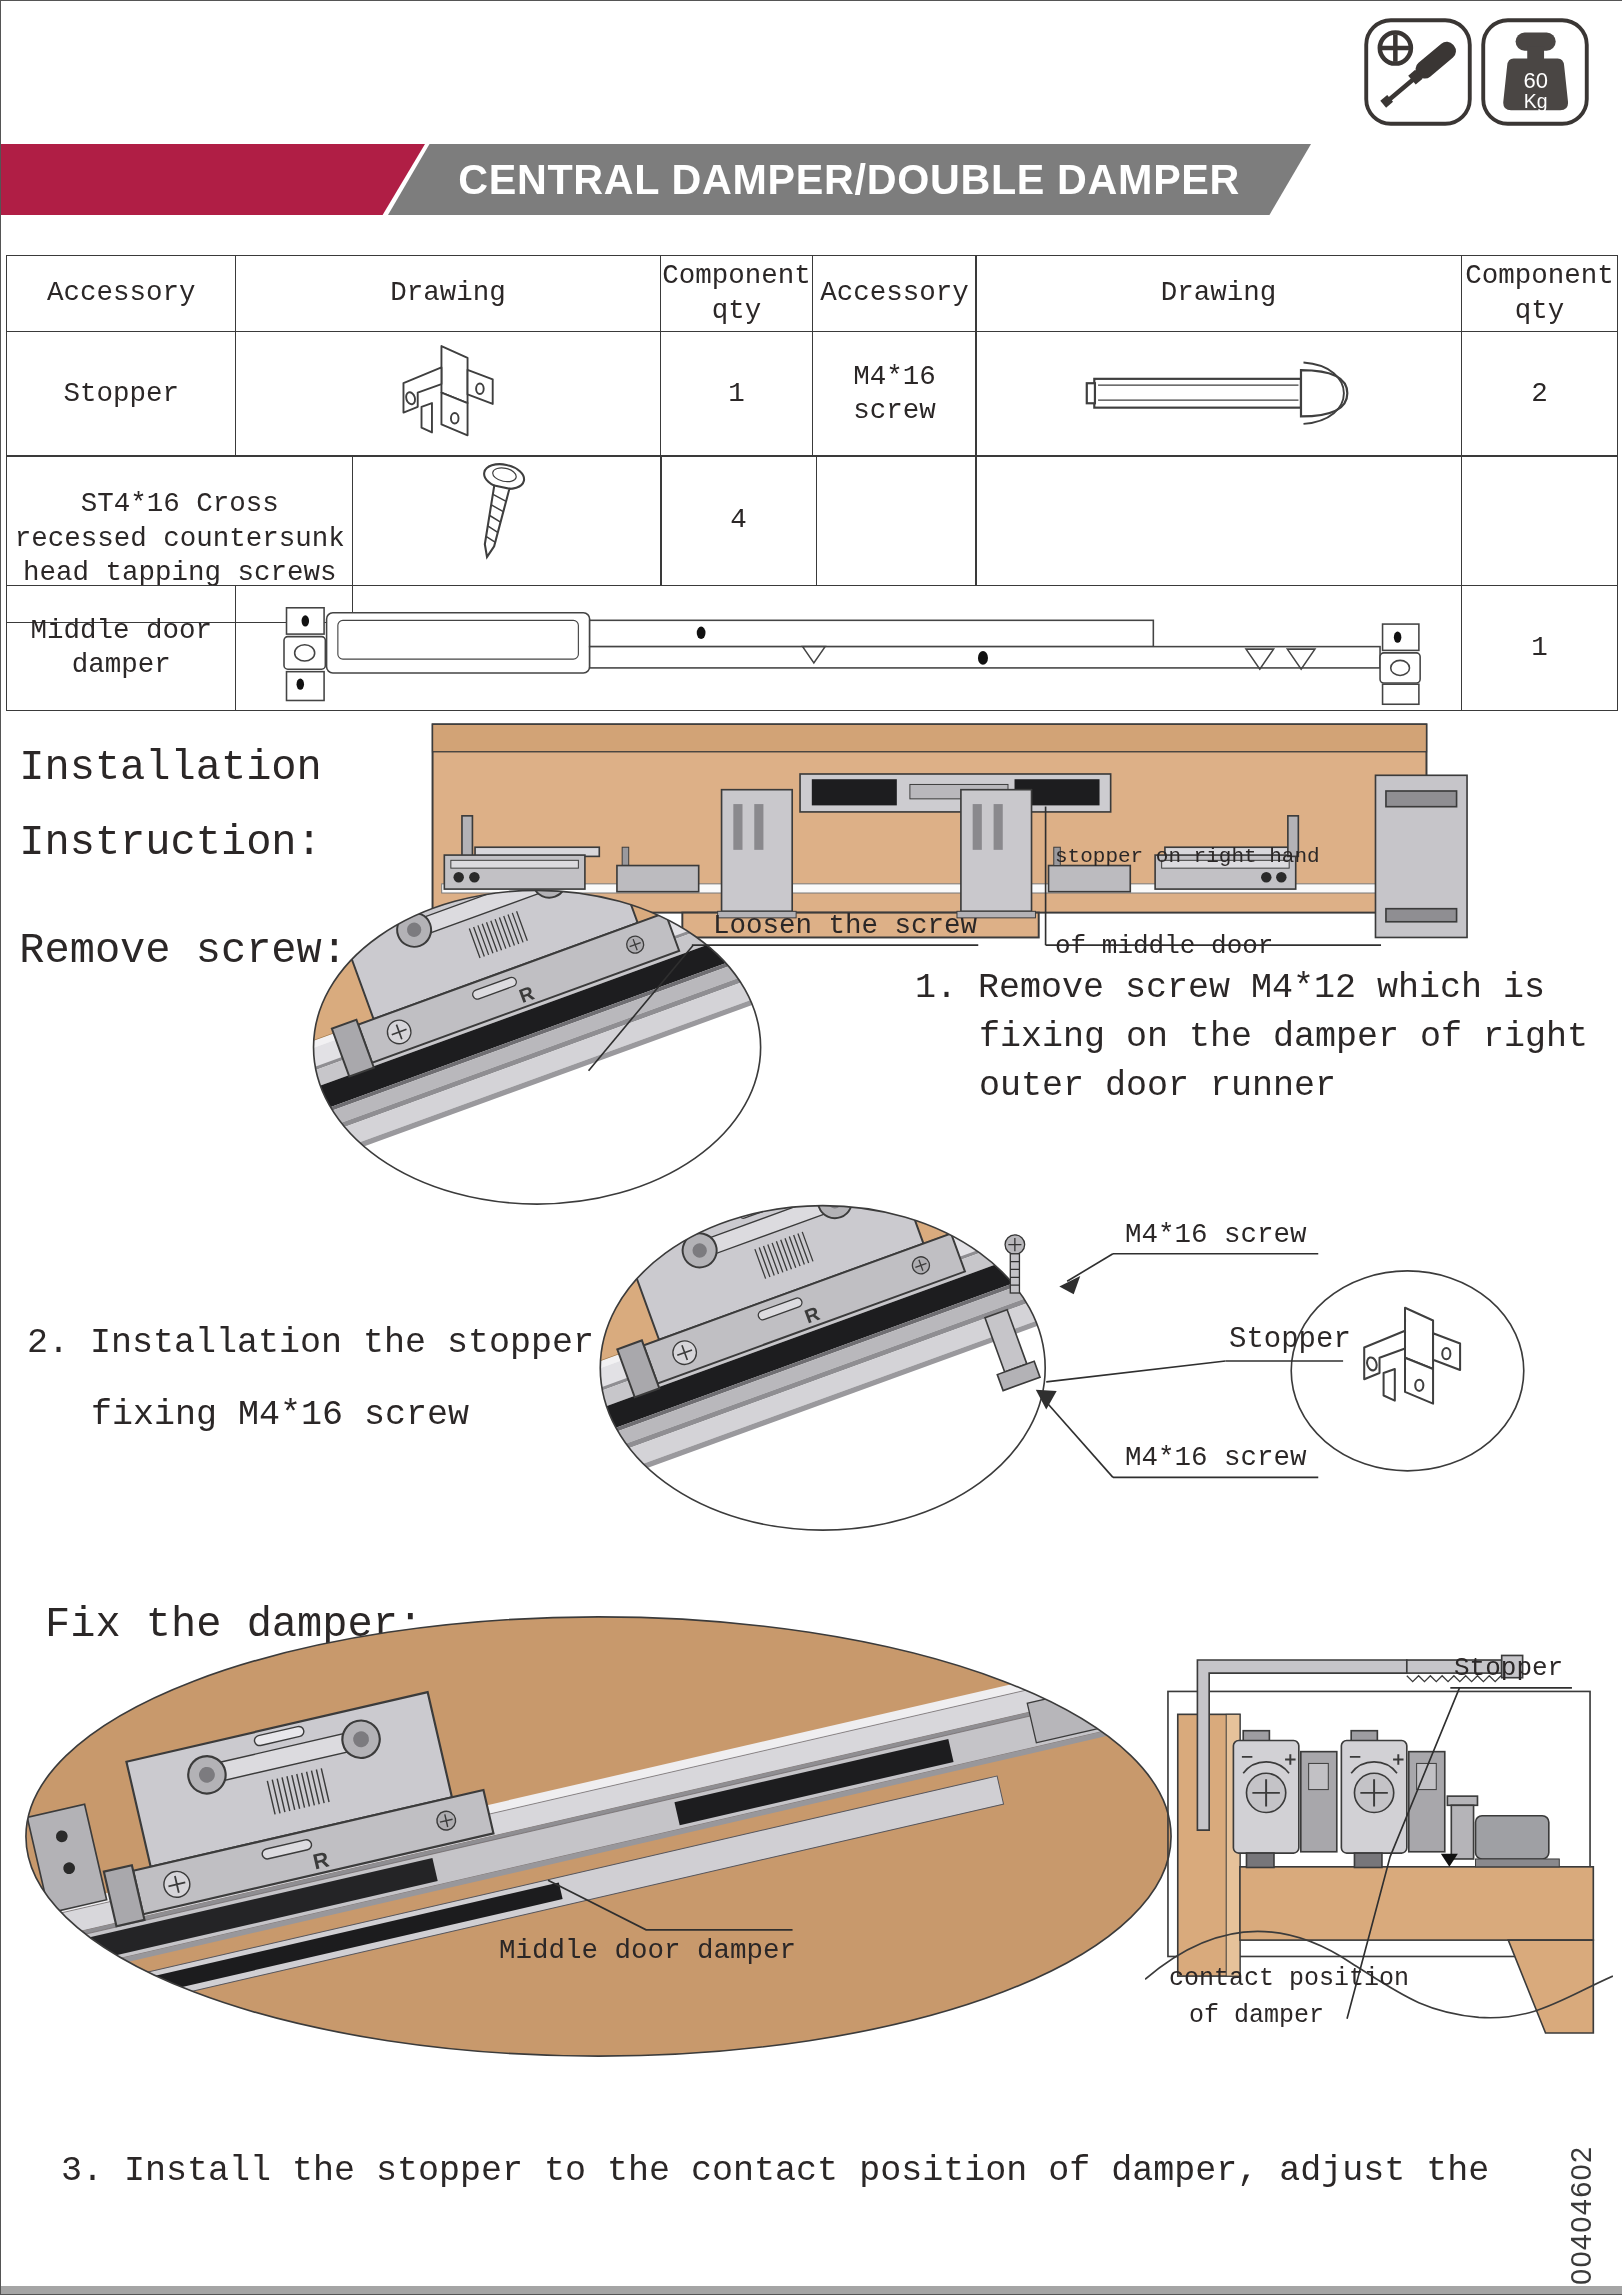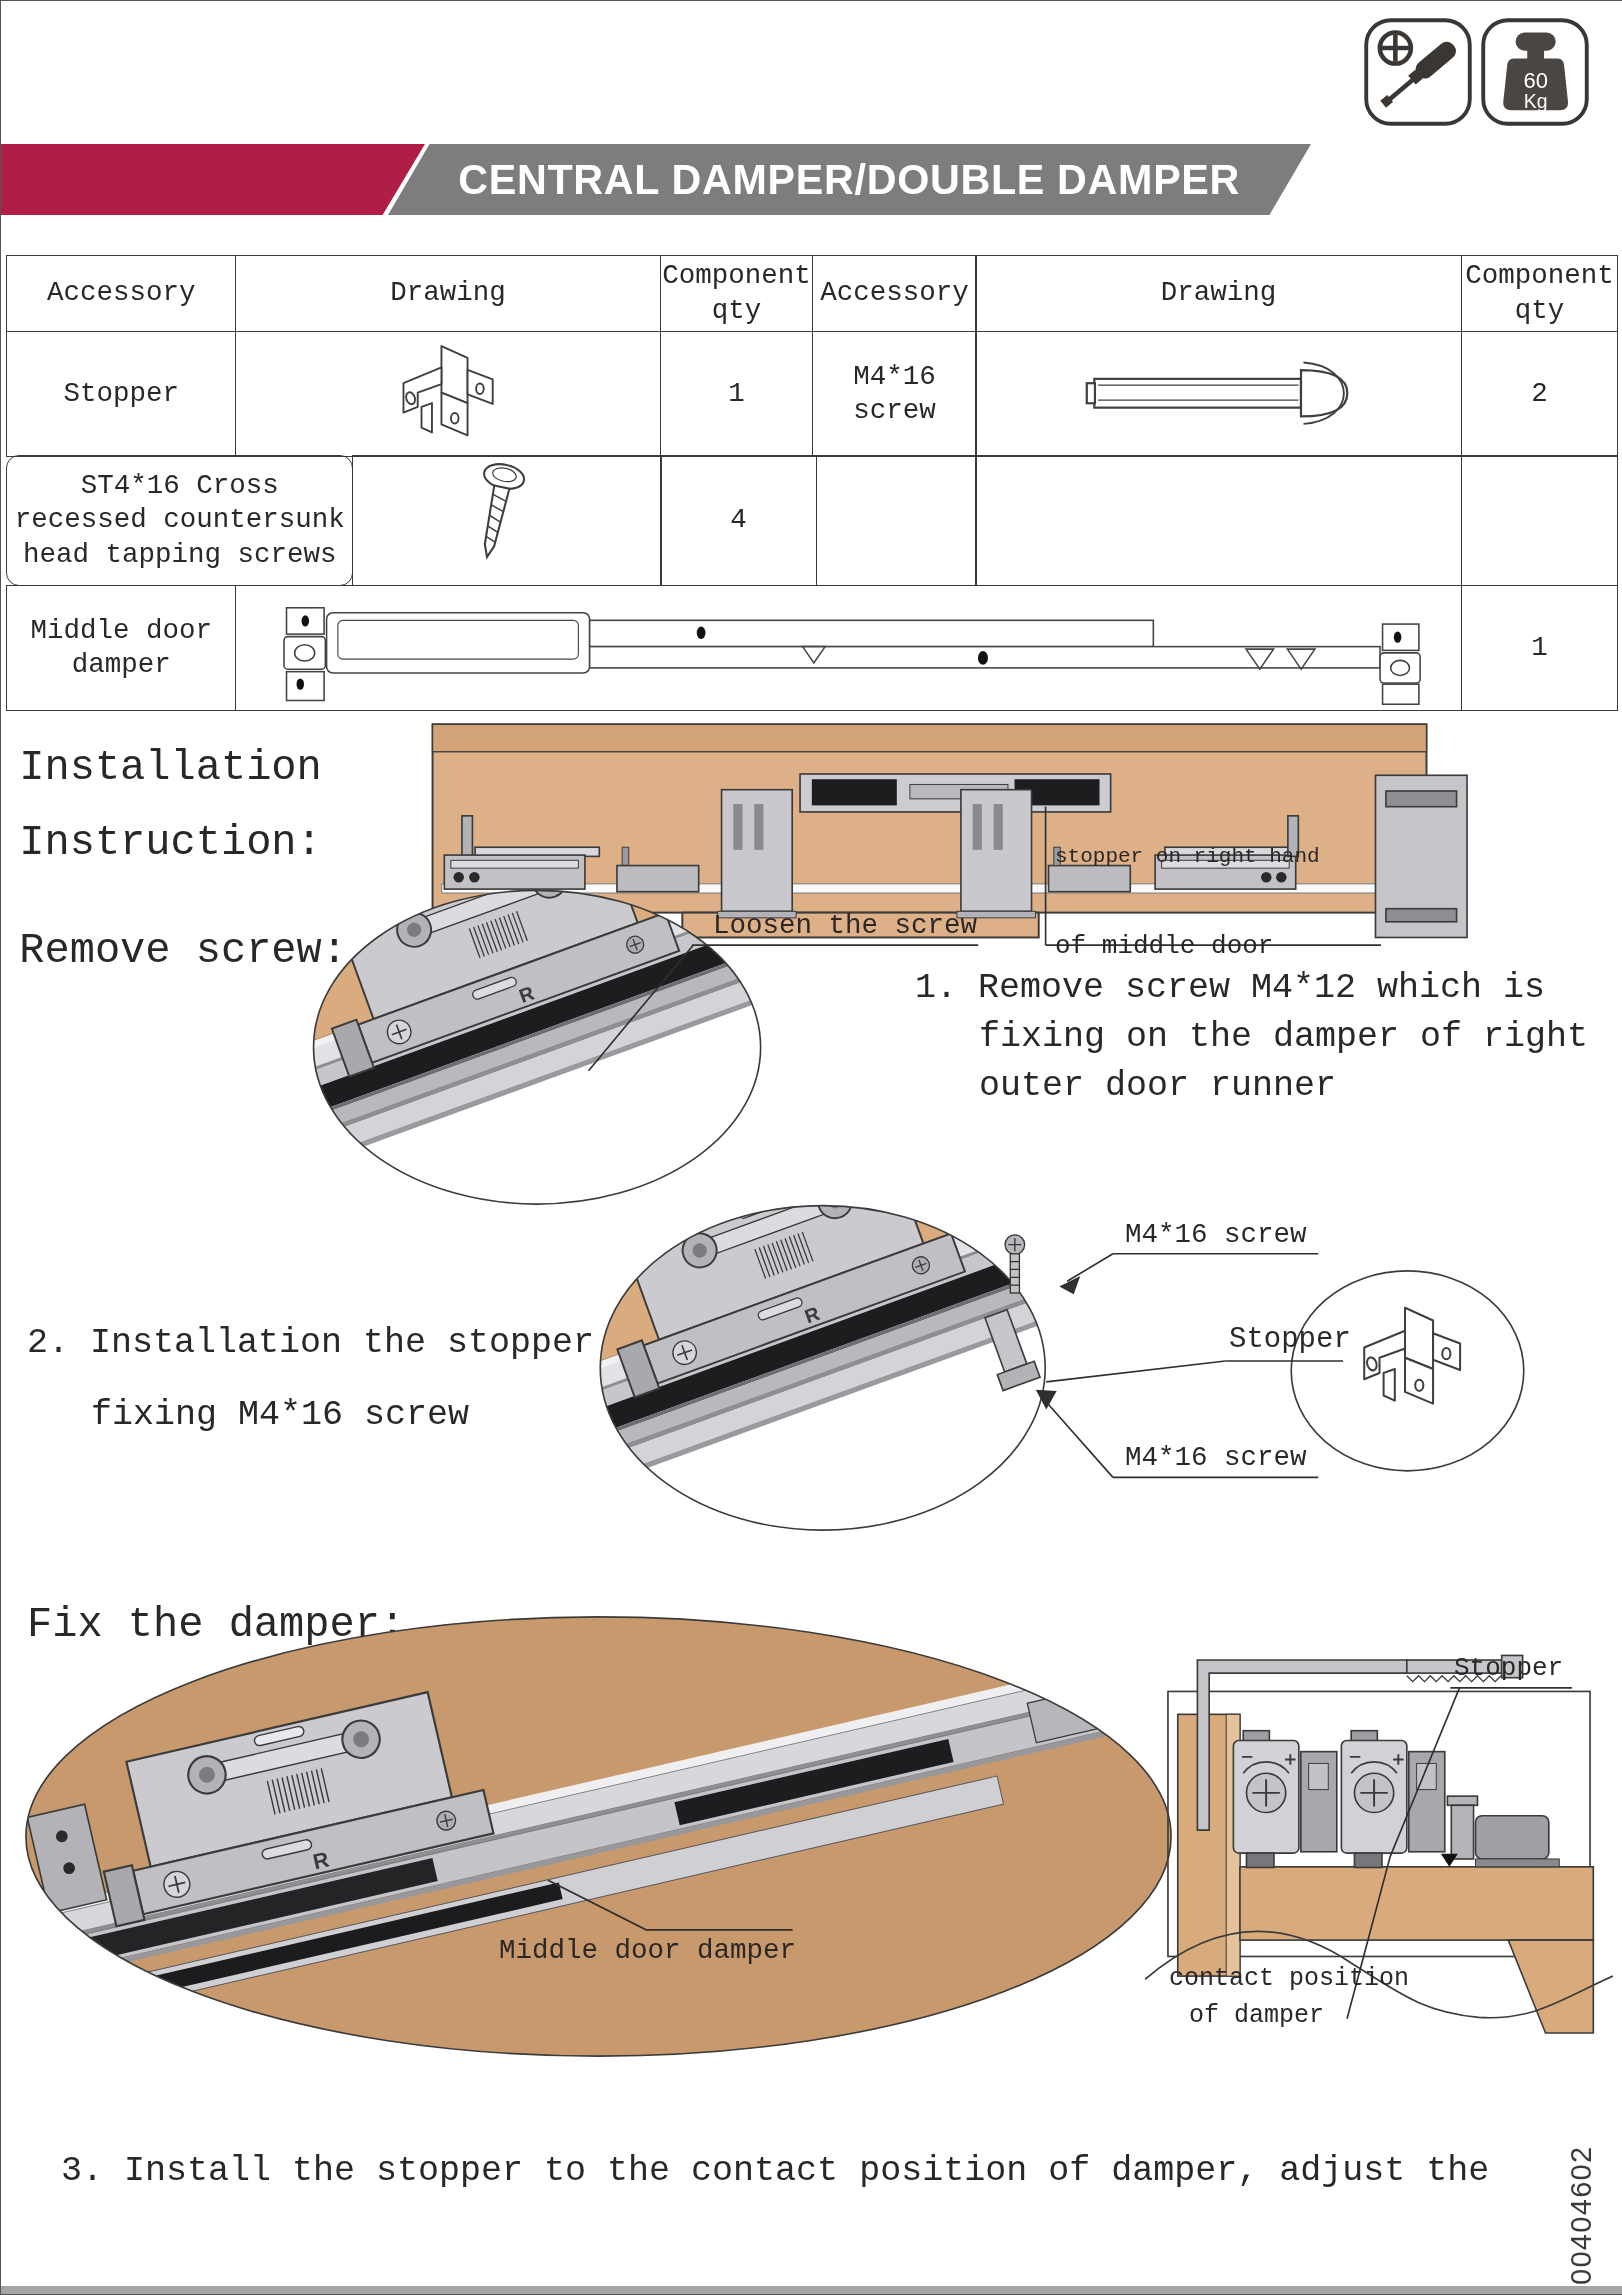--- a/index.html
+++ b/index.html
@@ -154,21 +154,21 @@
           <rect x="172" y="70" width="330" height="46"></rect>
           <path d="M178,80 H498 M178,104 H498" stroke-width="1.8"></path>
           <rect x="160" y="77" width="13" height="32"></rect>
           <path d="M502,56 C560,56 576,74 576,93 C576,112 560,130 502,130 Z"></path>
           <path d="M506,44 C592,50 592,136 506,142" fill="none" stroke-width="3"></path>
         </g>
       </svg>
     </div>
     <div class="cell" style="left:1460px;top:330px;width:157px;height:126px;">2</div>
 
-    <div class="cell" style="left:5.2px;top:454px;width:347px;height:131px;border-radius:13px;">ST4*16 Cross recessed countersunk head tapping screws</div>
+    <div class="cell" style="left:5.2px;top:454px;width:347px;height:168px;">ST4*16 Cross recessed countersunk head tapping screws</div>
     <div class="cell" style="left:351px;top:454px;width:310px;height:131px;">
       <svg width="301" height="125" viewBox="0 0 200 210" style="margin:auto">
           <use href="#tap-screw-sym" width="200" height="210"></use>
         </svg>
     </div>
     <div class="cell" style="left:659px;top:454px;width:157px;height:131px;">4</div>
     <div class="cell" style="left:815px;top:454px;width:161px;height:131px;"></div>
     <div class="cell" style="left:974px;top:454px;width:487px;height:131px;"></div>
     <div class="cell" style="left:1460px;top:454px;width:157px;height:131px;"></div>
 
@@ -197,21 +197,21 @@
             <ellipse cx="1816" cy="126" rx="15" ry="12" fill="none"></ellipse>
           <rect x="1788" y="152" width="58" height="32"></rect>
         </g>
       </svg>
     </div>
     <div class="cell" style="left:1460px;top:584px;width:157px;height:126px;">1</div>
   </div>
 
   <div class="h1" style="left:18.3px;top:913px;">Remove screw:</div>
   <div class="h1" style="left:18.3px;top:730px;width:340px;">Installation Instruction:</div>
-  <div class="h1" style="left:26px;top:1587px;">Fix the damper:</div>
+  <div class="h1" style="left:44px;top:1587px;">Fix the damper:</div>
 
   <div class="step-line" style="left:914px;top:967px;">1. Remove screw M4*12 which is</div>
   <div class="step-line" style="left:978px;top:1016px;">fixing on the damper of right</div>
   <div class="step-line" style="left:978px;top:1065px;">outer door runner</div>
   <div class="step-line" style="left:26px;top:1322px;">2. Installation the stopper by</div>
   <div class="step-line" style="left:90px;top:1394px;">fixing M4*16 screw</div>
   <div class="step-line" style="left:60px;top:2150px;">3. Install the stopper to the contact position of damper, adjust the</div>
 
   <div class="abs" style="left:425px;top:718px;">
     <svg width="1043" height="229" viewBox="0 0 1595 350">

